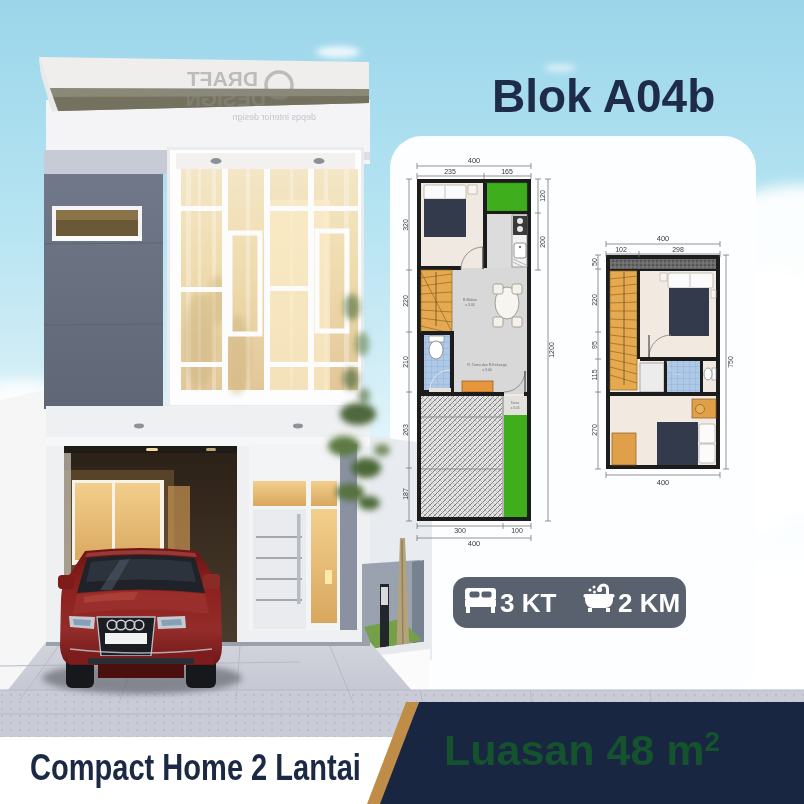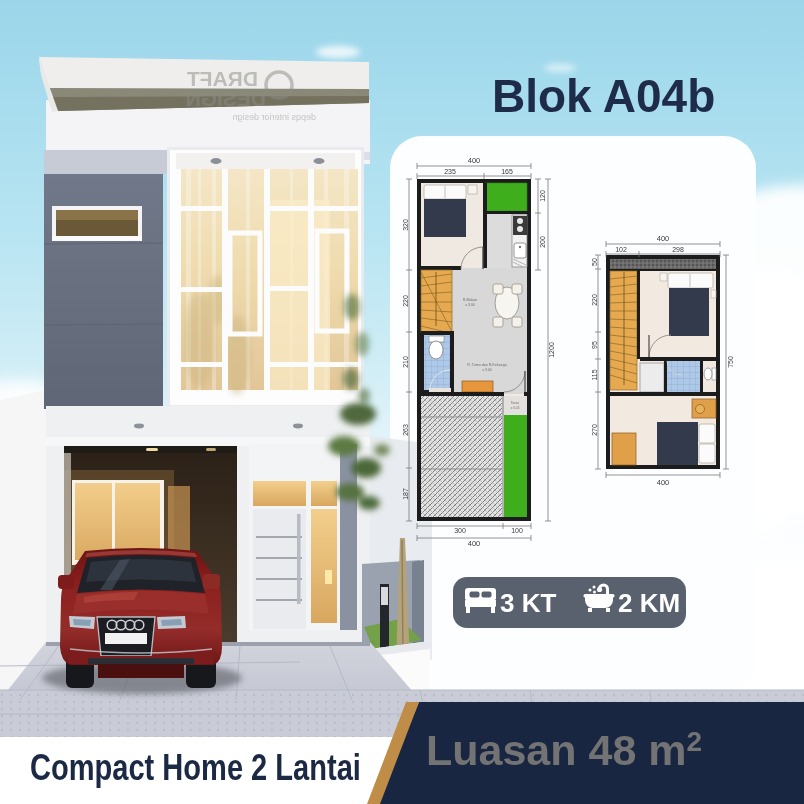--- a/index.html
+++ b/index.html
@@ -610,14 +610,14 @@
   <div class="abs" style="left:0;top:737px;width:804px;height:67px;background:#ffffff;"></div>
 
   <div class="abs" style="left:30px;top:747px;color:#1b2944;font-weight:bold;font-size:37px;transform:scaleX(0.785);transform-origin:left top;white-space:nowrap;">Compact Home 2 Lantai</div>
 
   <svg class="abs" style="left:0;top:690px" width="804" height="114" viewBox="0 690 804 114">
     <polygon points="419,702 804,702 804,804 377,804" fill="#182642"></polygon>
 
     <polygon points="406,702 419,702 380,804 367,804" fill="#c08d49"></polygon>
   </svg>
 
-  <div class="abs" style="left:426px;top:726px;color:#737373;font-weight:bold;font-size:43px;">Luasan 48 m<span style="font-size:28px;vertical-align:14px;">2</span></div>
+  <div class="abs" style="left:444px;top:726px;color:#14532d;font-weight:bold;font-size:43px;">Luasan 48 m<span style="font-size:28px;vertical-align:14px;">2</span></div>
 </div>
 
 </body></html>

